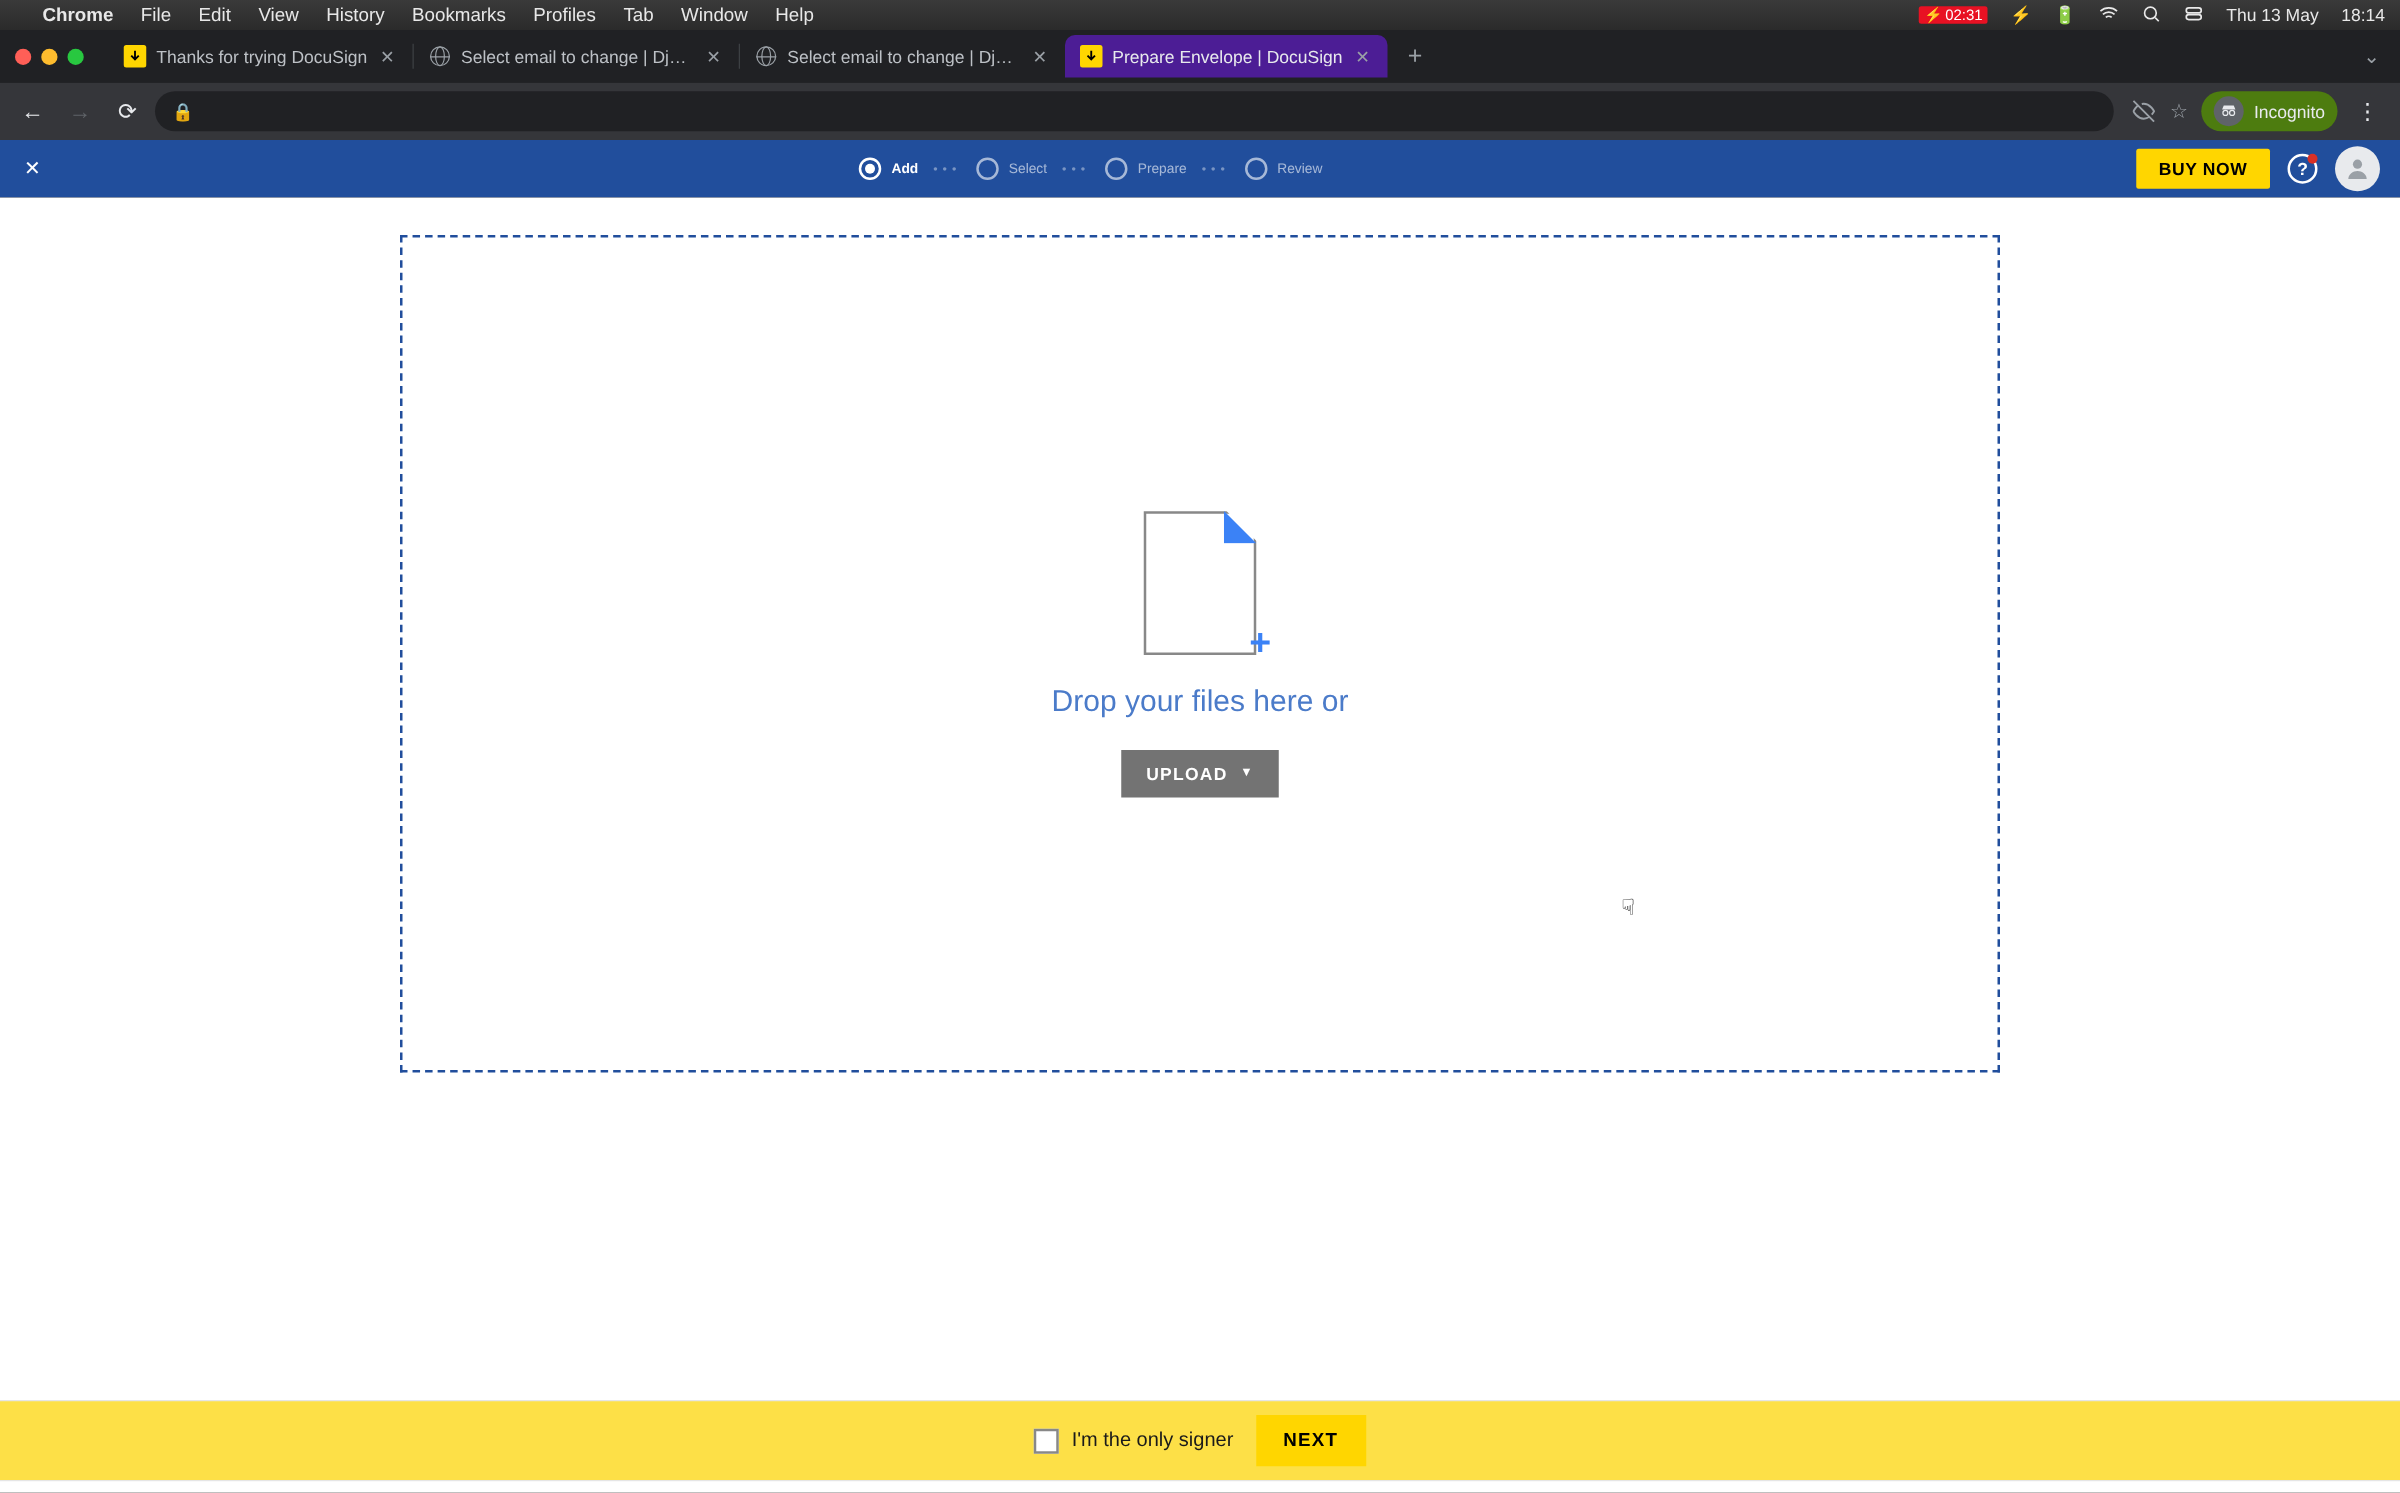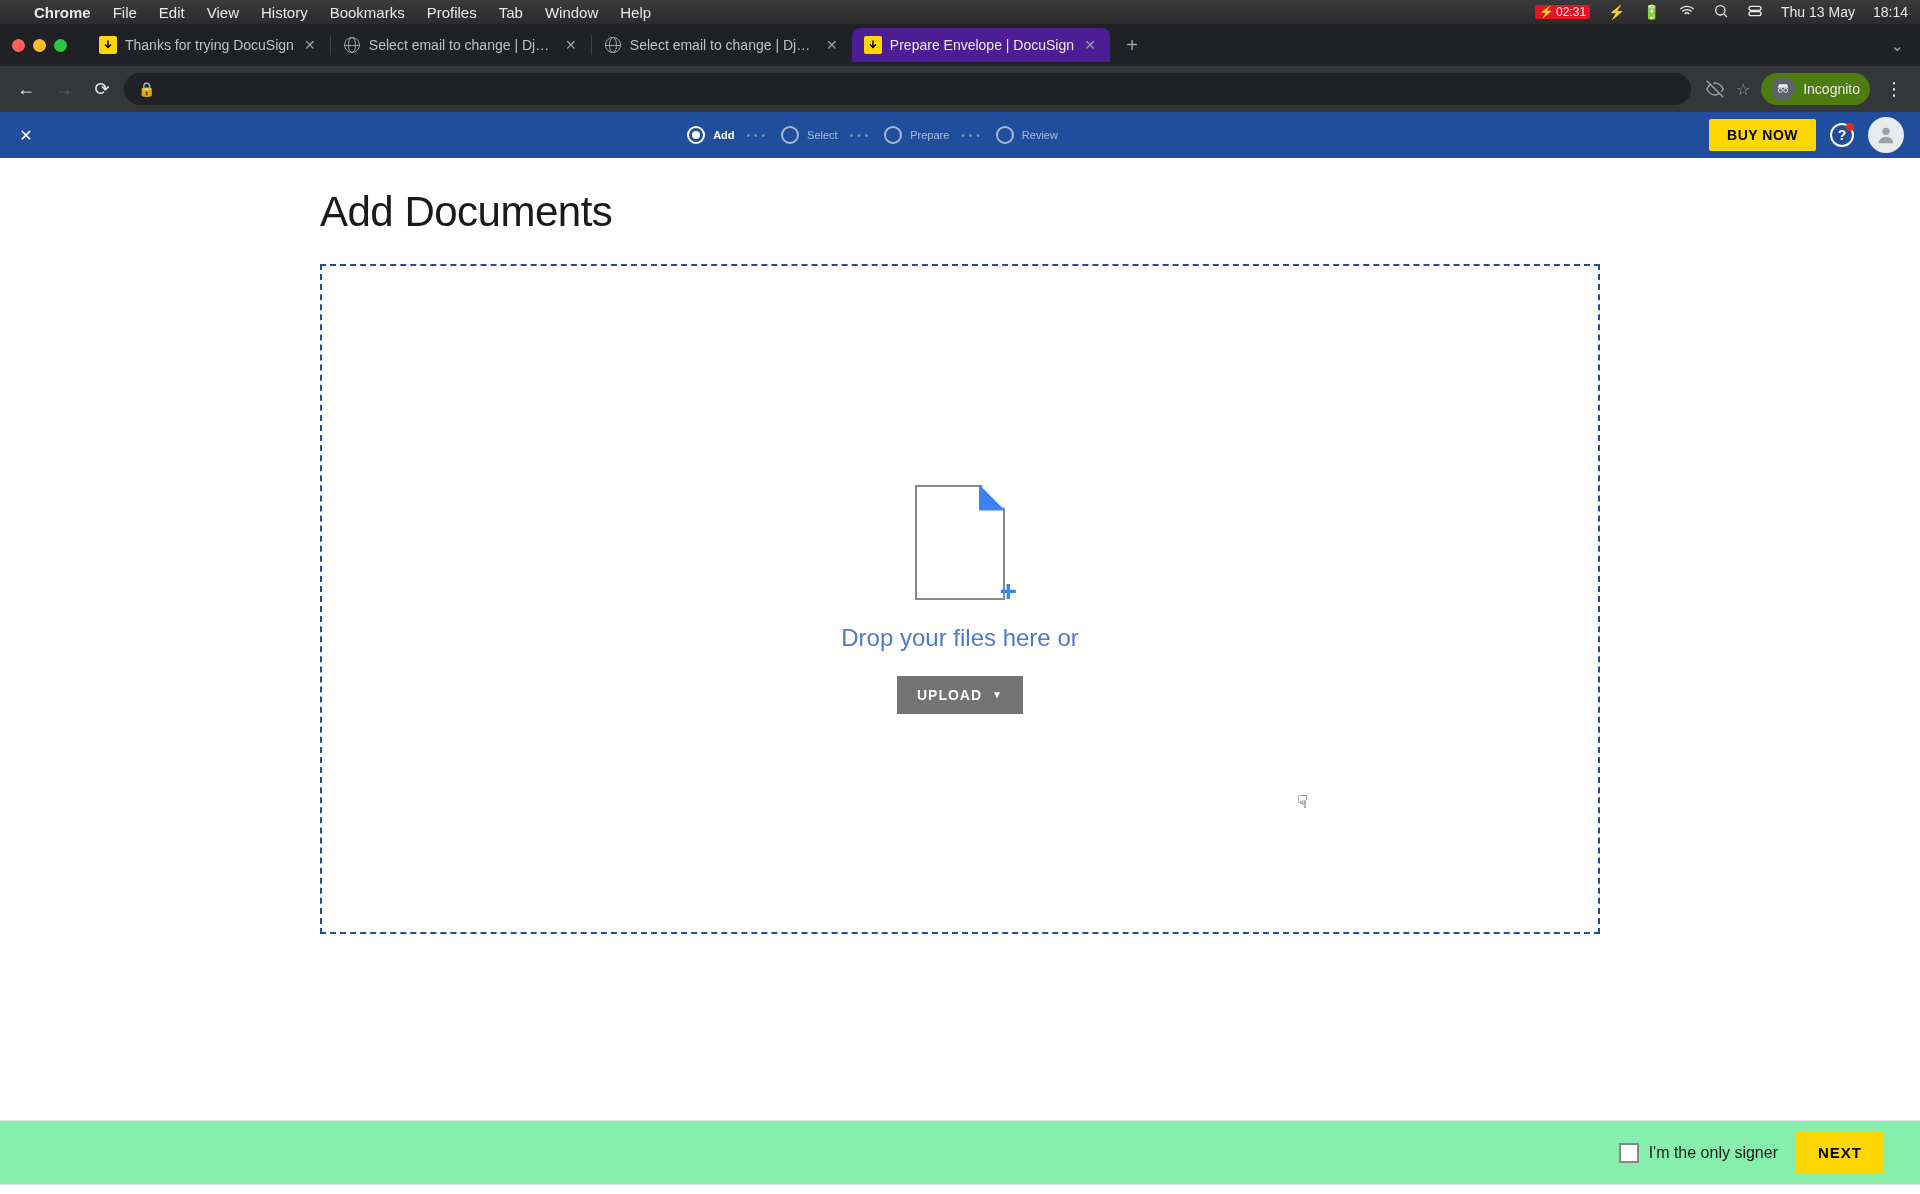--- a/index.html
+++ b/index.html
@@ -74,21 +74,21 @@
     .doc-paper { position:absolute; inset:0; border:2px solid #888; background:#fff;}
     .doc-fold { position:absolute; top:0; right:0; width:26px; height:26px; background:#3b82f6; clip-path: polygon(0 0, 100% 100%, 0 100%);}
     .doc-paper-cut { position:absolute; top:-2px; right:-2px; width:28px; height:28px; background:#fff; clip-path: polygon(100% 0, 100% 100%, 0 0); border:none;}
     .doc-plus { position:absolute; bottom:-8px; right:-12px; color:#3b82f6; font-size:30px; font-weight:700;}
     .drop-text { font-size: 24px; color: #4b7bc9; font-weight: 400; }
     .upload-btn { background: #737373; color: #fff; border: none; padding: 11px 20px; font-size: 14px; font-weight: 600; letter-spacing: 1px; display:flex; align-items:center; gap:10px; cursor:pointer;}
     .upload-btn .caret { font-size:10px;}
     .cursor-hand { position:absolute; left: 975px; top: 525px; font-size:18px; pointer-events:none;}
 
     
-    .action-bar { background:#86efac; border-top:1px solid #e5e5e5; height:64px; display:flex; align-items:center; justify-content:flex-end; padding: 0 36px; gap:18px;}
+    .action-bar { background:#fde047; border-top:1px solid #e5e5e5; height:64px; display:flex; align-items:center; justify-content:center; padding: 0 60px; gap:18px;}
     .only-signer { display:flex; align-items:center; gap:10px; font-size:16px; color:#1a1a1a; cursor:pointer;}
     .only-signer .cb { width:20px; height:20px; border:2px solid #888; background:#fff; display:inline-block;}
     .next-btn { background:#ffd600; color:#000; border:none; padding:12px 22px; font-size:15px; font-weight:700; letter-spacing:1px; cursor:pointer;}
 
     
     .footer { background:#fff; height:34px; border-top:1px solid #e5e5e5; display:flex; align-items:center; padding:0 24px; font-size:12px; color:#666;}
   </style>
 </head>
 <body>
 
@@ -236,21 +236,20 @@
       <svg viewBox="0 0 24 24">
           <circle cx="12" cy="8" r="4"></circle>
           <path d="M4 21c0-4 4-7 8-7s8 3 8 7"></path>
         </svg>
     </div>
   </div>
 </div>
 
 <div class="page">
   <div class="page-inner">
-    <h1 class="page-title">Add Documents</h1>
     <div class="dropzone">
       <div class="doc-icon">
         <div class="doc-paper"></div>
         <div class="doc-paper-cut"></div>
         <div class="doc-fold"></div>
         <div class="doc-plus">+</div>
       </div>
       <div class="drop-text">Drop your files here or</div>
       <button class="upload-btn">
         <span>UPLOAD</span>

